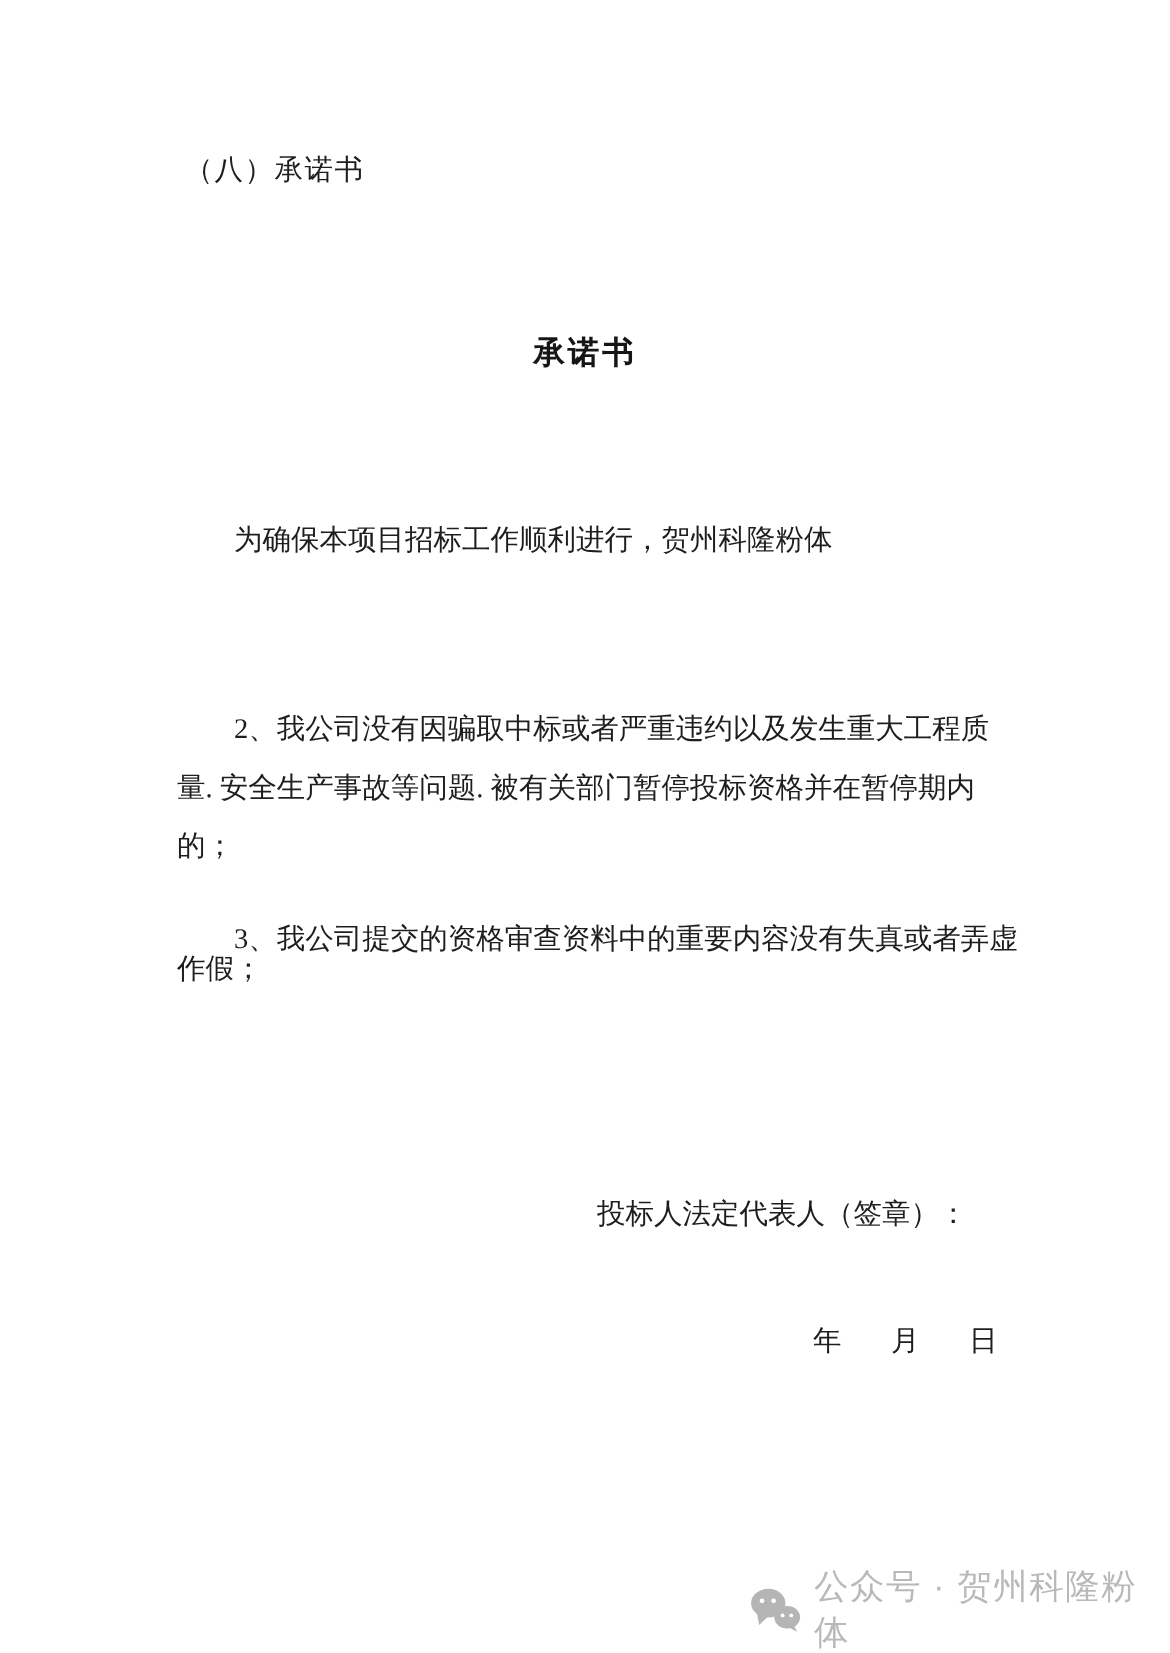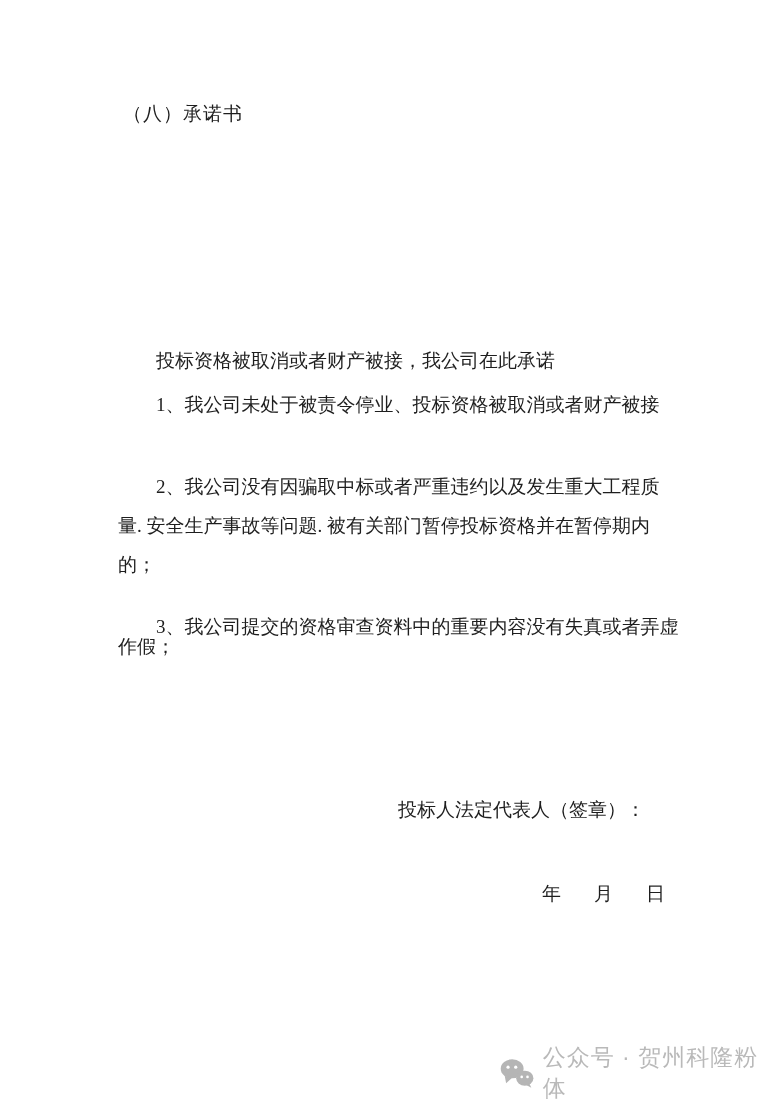--- a/index.html
+++ b/index.html
@@ -72,25 +72,25 @@
   }
   .wechat-icon { width: 34px; height: 30px; display: block; }
 </style>
 </head>
 <body>
 
 <div class="page">
 
   <div class="line section-label">（八）承诺书</div>
 
+  <div class="doc-title">承诺书</div>
 
 
-  <div class="line intro">投标资格被取消或者财产被接，我公司在此承诺</div>
+  <div class="line intro">为确保本项目招标工作顺利进行，贺州科隆粉体</div>
 
-  <div class="line c0l0">1、我公司未处于被责令停业、投标资格被取消或者财产被接</div>
 
   <div class="line c1l0">2、我公司没有因骗取中标或者严重违约以及发生重大工程质</div>
   <div class="line c1l1">量. 安全生产事故等问题. 被有关部门暂停投标资格并在暂停期内</div>
   <div class="line c1l2">的；</div>
 
   <div class="line c2l0">3、我公司提交的资格审查资料中的重要内容没有失真或者弄虚</div>
   <div class="line c2l1">作假；</div>
 
   <div class="line sig-legal">投标人法定代表人（签章）：</div>
 

